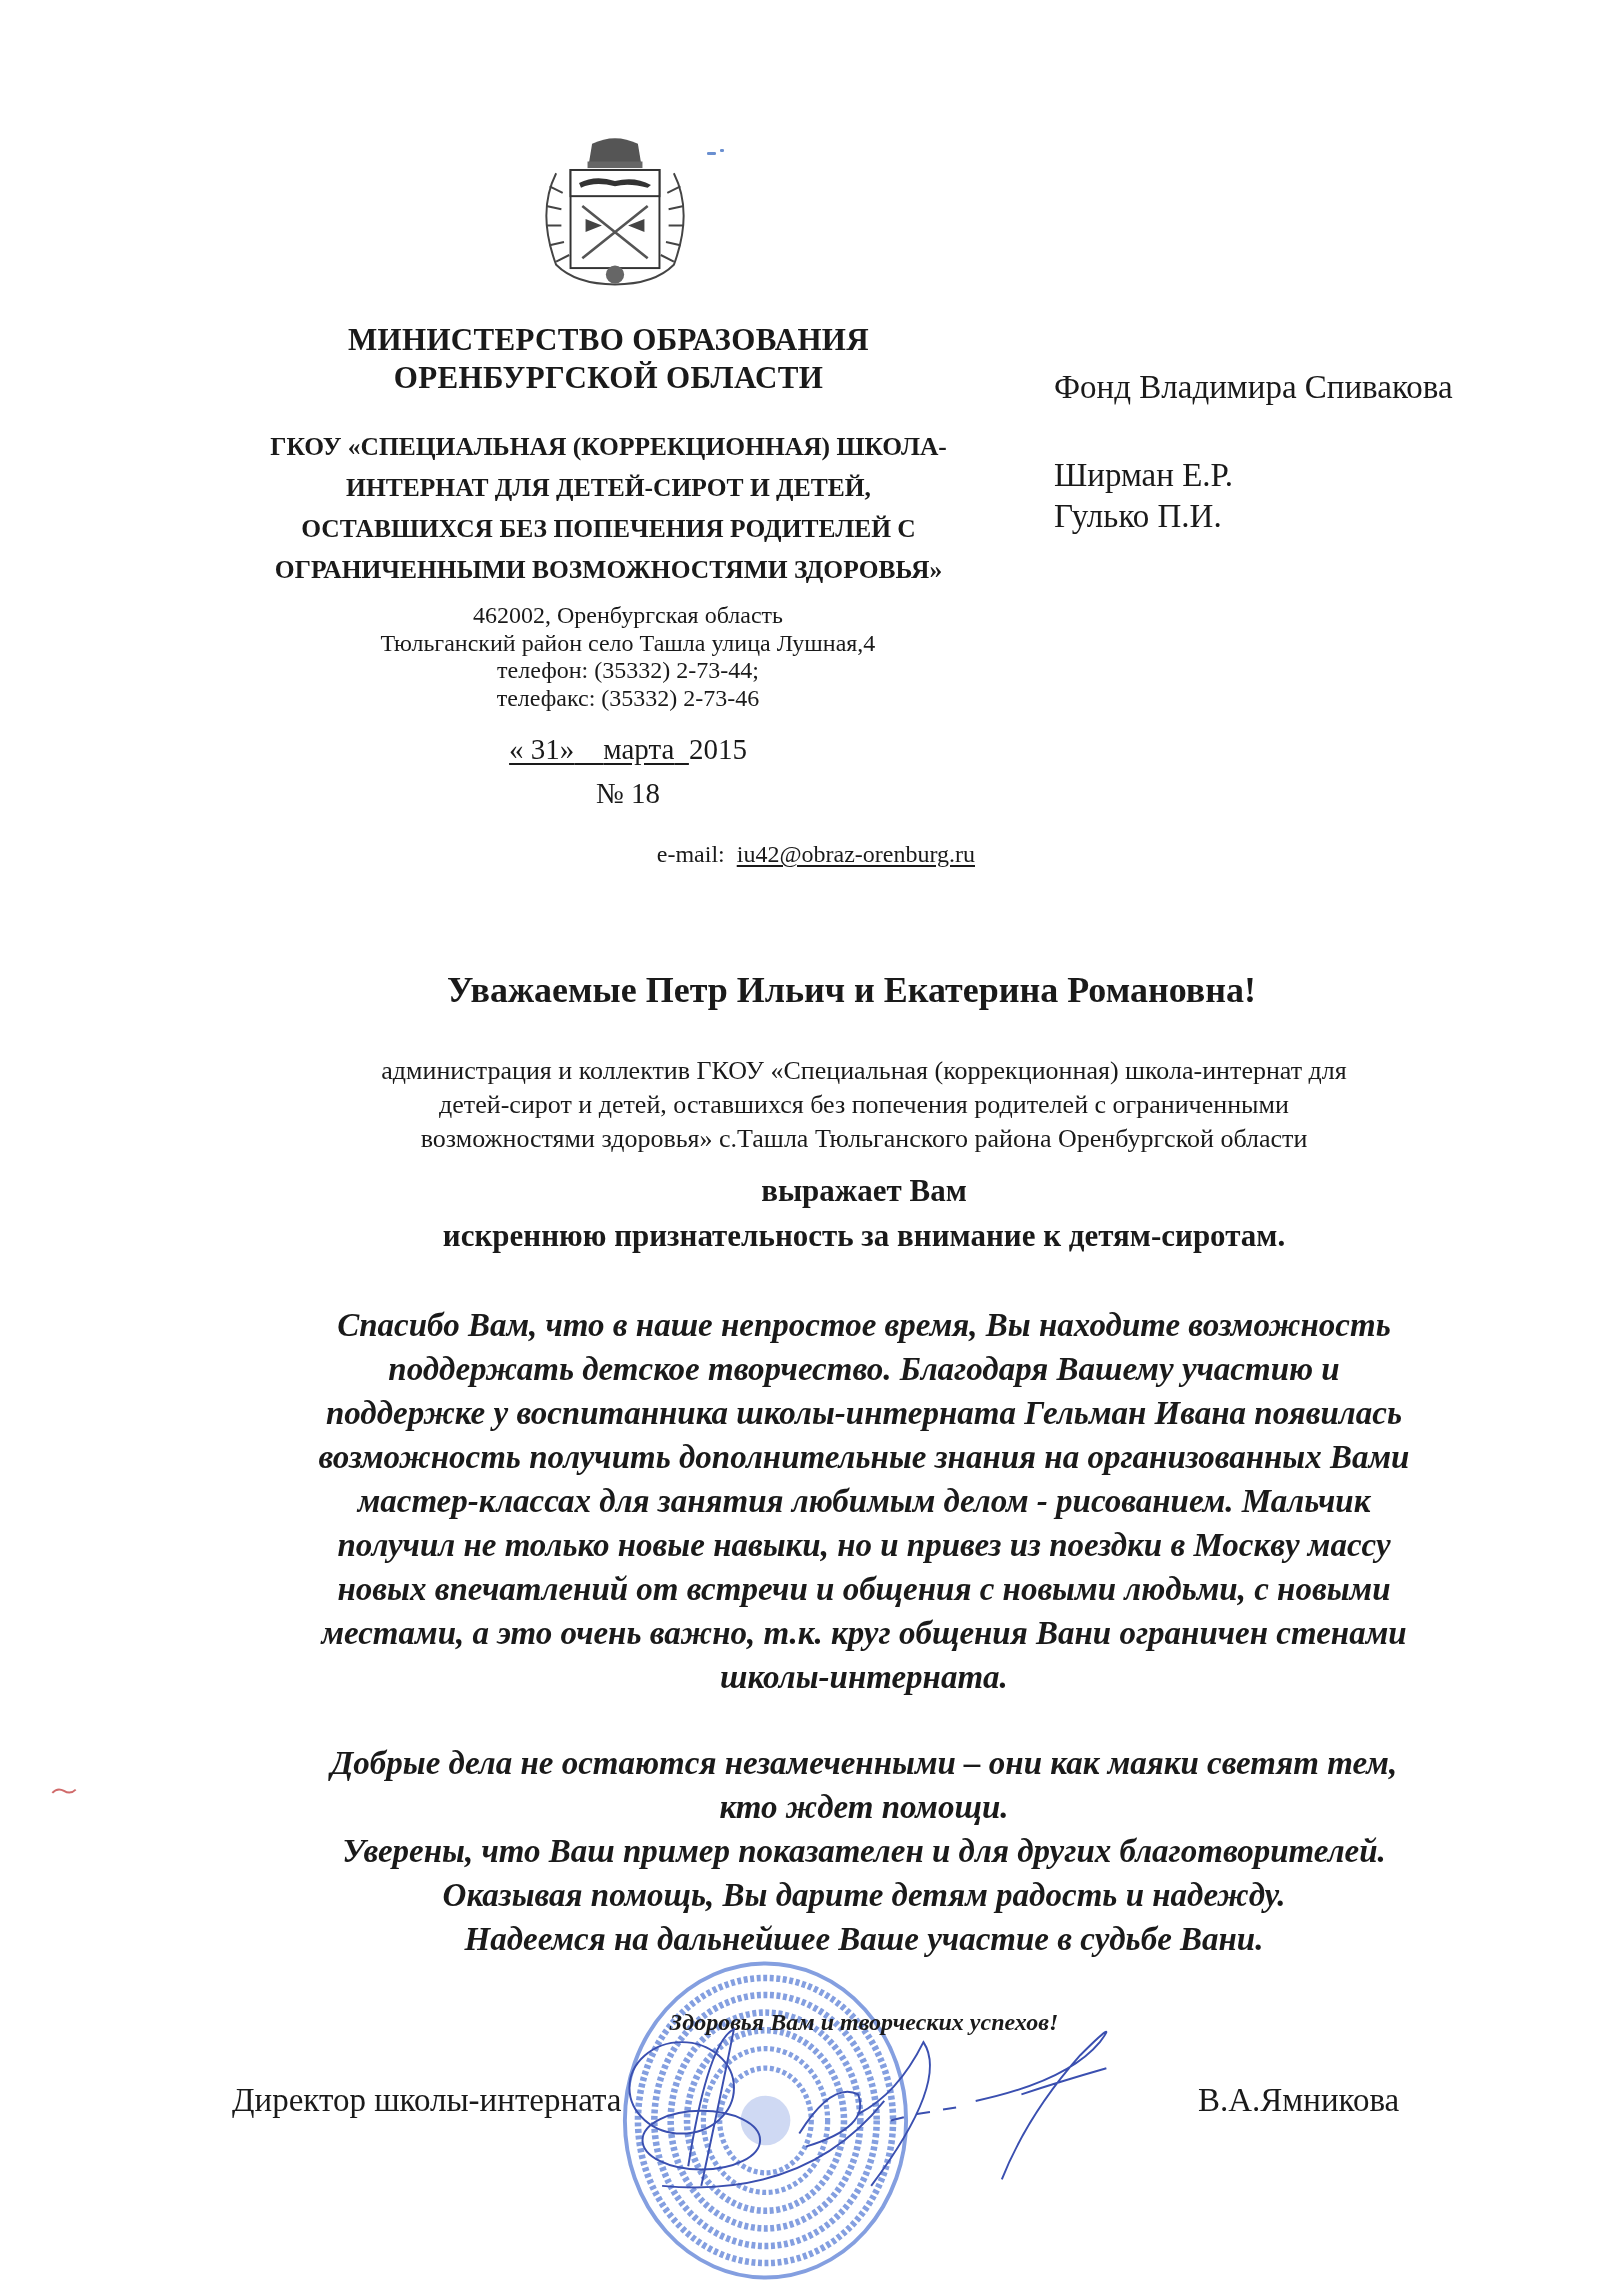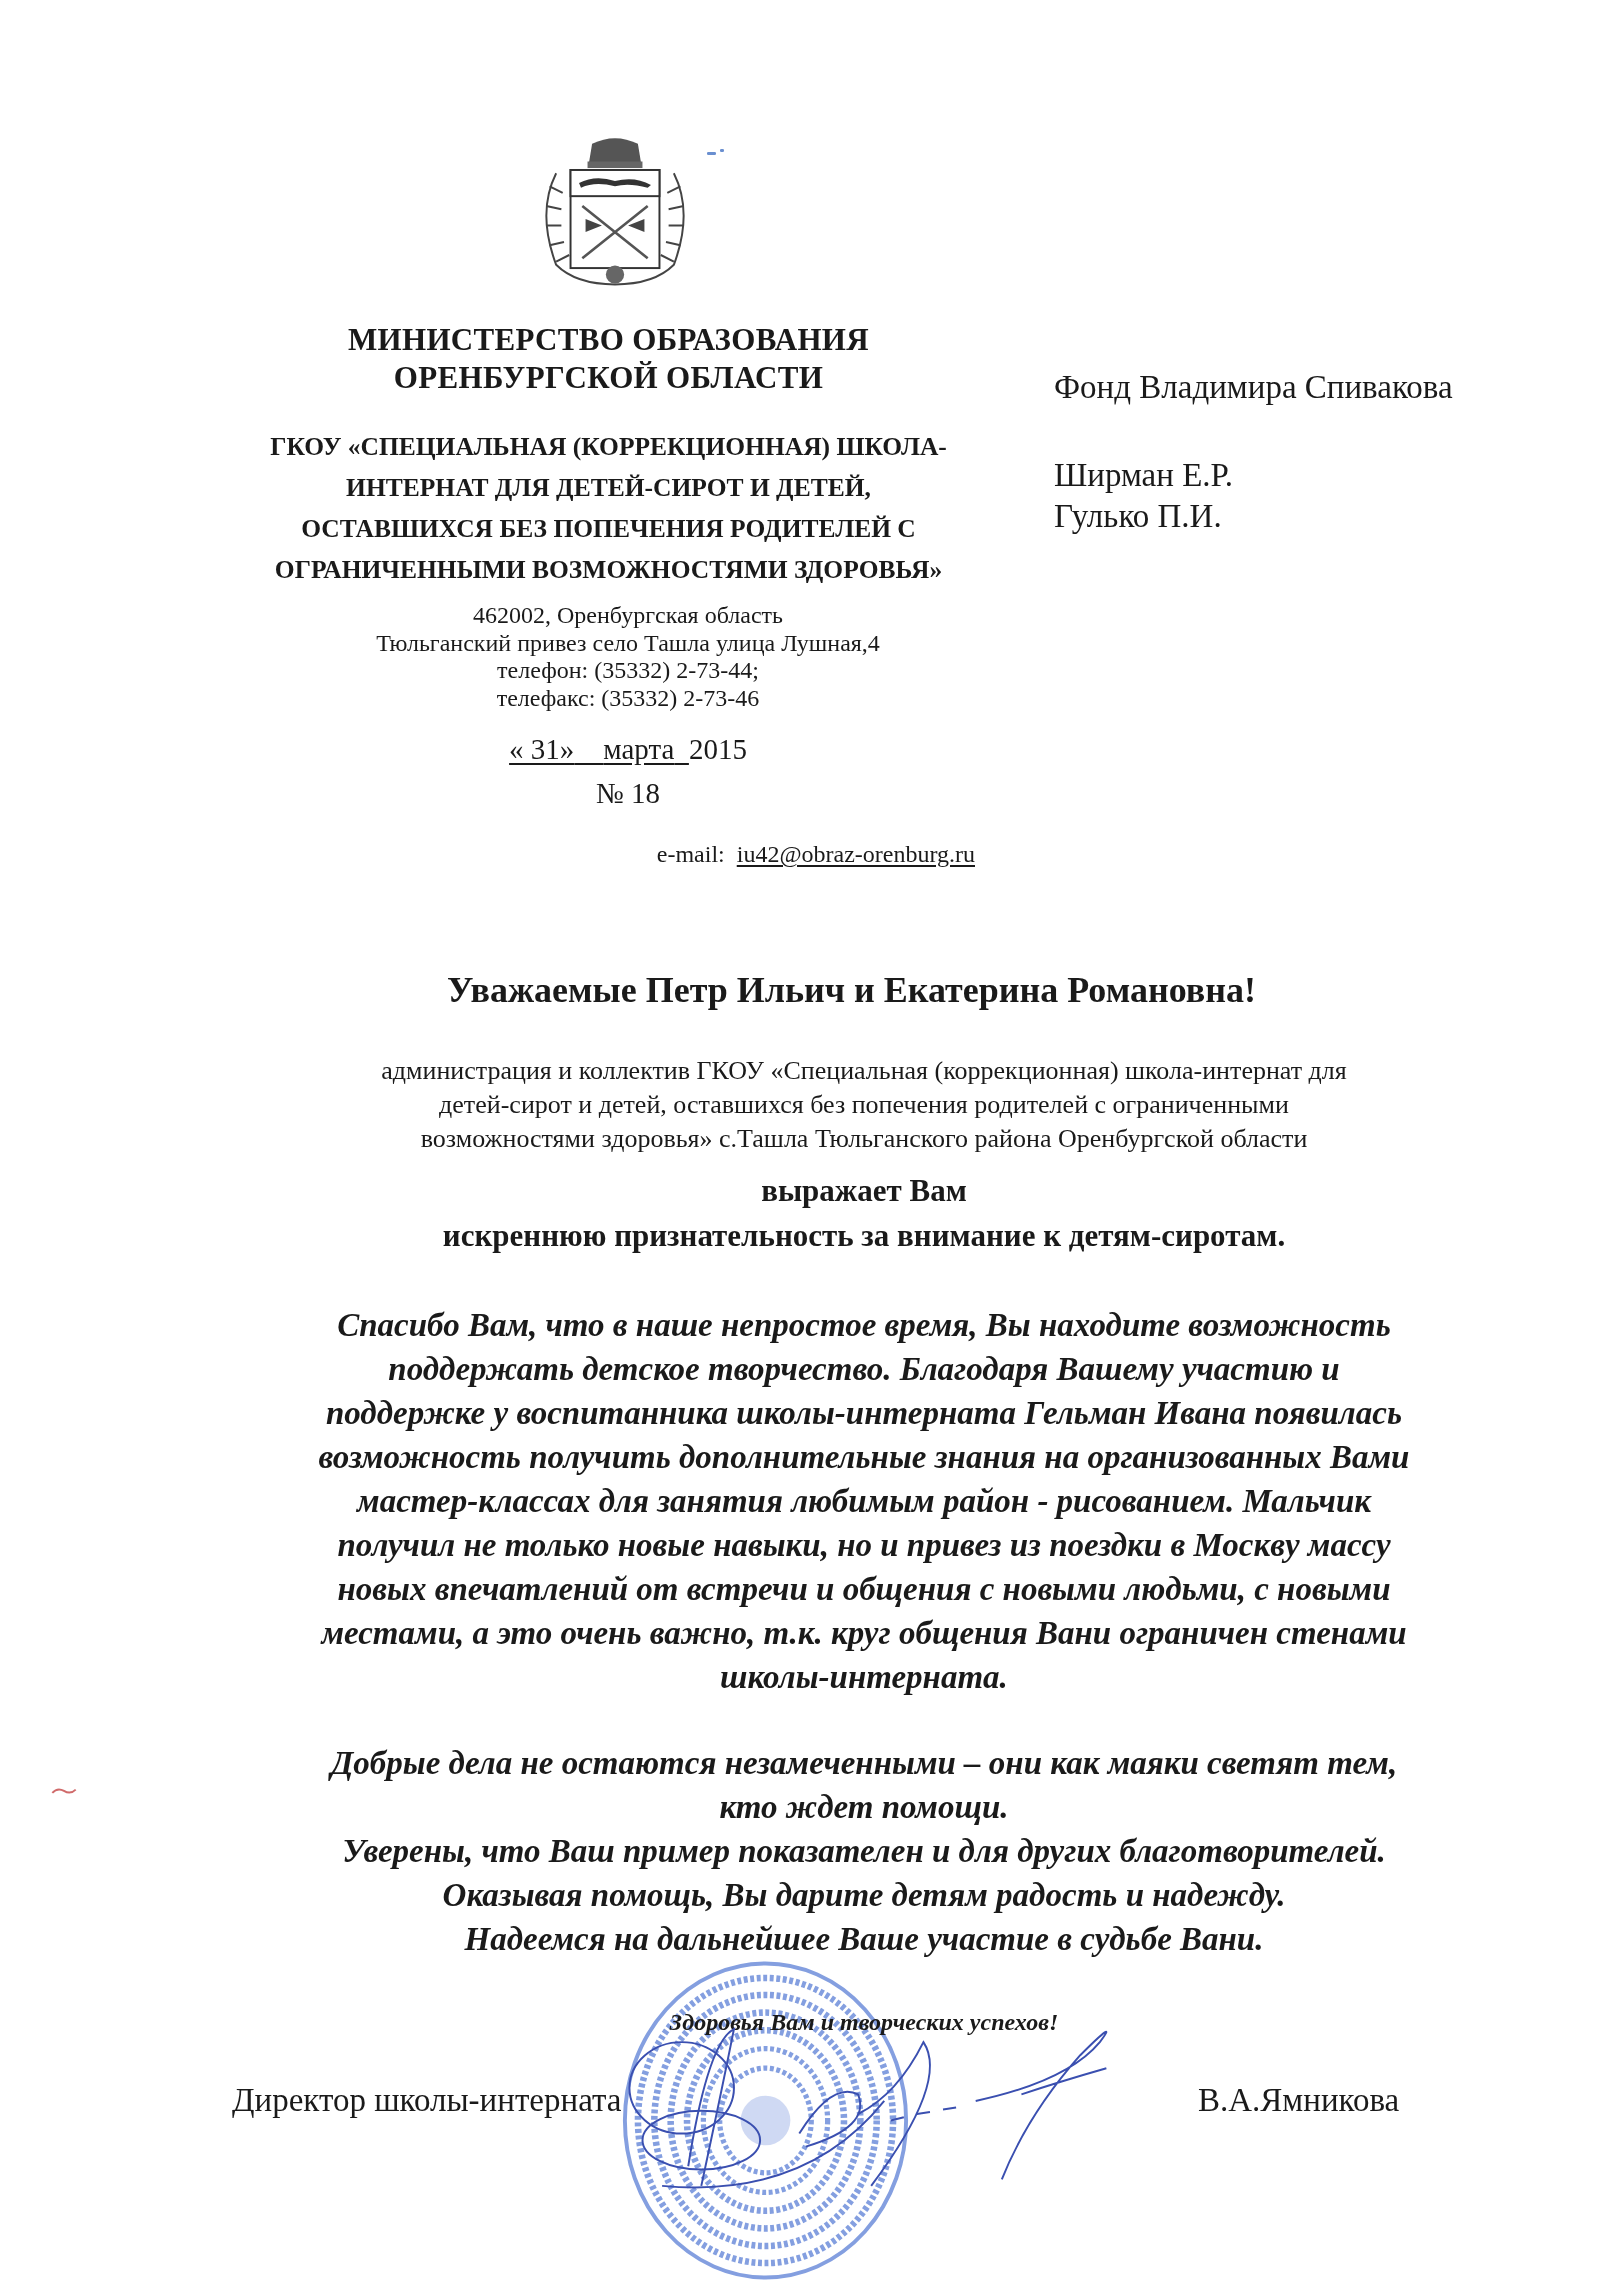--- a/index.html
+++ b/index.html
@@ -78,21 +78,21 @@
   <div class="hdr-org">
     <div>ГКОУ «СПЕЦИАЛЬНАЯ (КОРРЕКЦИОННАЯ) ШКОЛА-</div>
     <div>ИНТЕРНАТ ДЛЯ ДЕТЕЙ-СИРОТ И ДЕТЕЙ,</div>
     <div>ОСТАВШИХСЯ БЕЗ ПОПЕЧЕНИЯ РОДИТЕЛЕЙ С</div>
     <div>ОГРАНИЧЕННЫМИ ВОЗМОЖНОСТЯМИ ЗДОРОВЬЯ»</div>
   </div>
 </div>
 
 <div id="address" class="abs center">
   <div>462002, Оренбургская область</div>
-  <div>Тюльганский привез село Ташла улица Лушная,4</div>
+  <div>Тюльганский район село Ташла улица Лушная,4</div>
   <div>телефон: (35332) 2-73-44;</div>
   <div>телефакс: (35332) 2-73-46</div>
 </div>
 
 <div id="date-line" class="abs center">
   <span class="ul">« 31»</span><span class="ul">&nbsp;&nbsp;&nbsp;&nbsp;</span><span class="ul">марта</span><span class="ul">&nbsp;&nbsp;</span><span>2015</span>
 </div>
 
 <div id="doc-number" class="abs center">№ 18</div>
 
@@ -116,21 +116,21 @@
 </div>
 
 <div id="thanks1" class="abs center">выражает Вам</div>
 <div id="thanks2" class="abs center">искреннюю признательность за внимание к детям-сиротам.</div>
 
 <div id="para1" class="abs center ital">
   <div>Спасибо Вам, что в наше непростое время, Вы находите возможность</div>
   <div>поддержать детское творчество. Благодаря Вашему участию и</div>
   <div>поддержке у воспитанника школы-интерната Гельман Ивана появилась</div>
   <div>возможность получить дополнительные знания на организованных Вами</div>
-  <div>мастер-классах для занятия любимым район - рисованием. Мальчик</div>
+  <div>мастер-классах для занятия любимым делом - рисованием. Мальчик</div>
   <div>получил не только новые навыки, но и привез из поездки в Москву массу</div>
   <div>новых впечатлений от встречи и общения с новыми людьми, с новыми</div>
   <div>местами, а это очень важно, т.к. круг общения Вани ограничен стенами</div>
   <div>школы-интерната.</div>
 </div>
 
 <div id="para2" class="abs center ital">
   <div>Добрые дела не остаются незамеченными – они как маяки светят тем,</div>
   <div>кто ждет помощи.</div>
   <div>Уверены, что Ваш пример показателен и для других благотворителей.</div>

